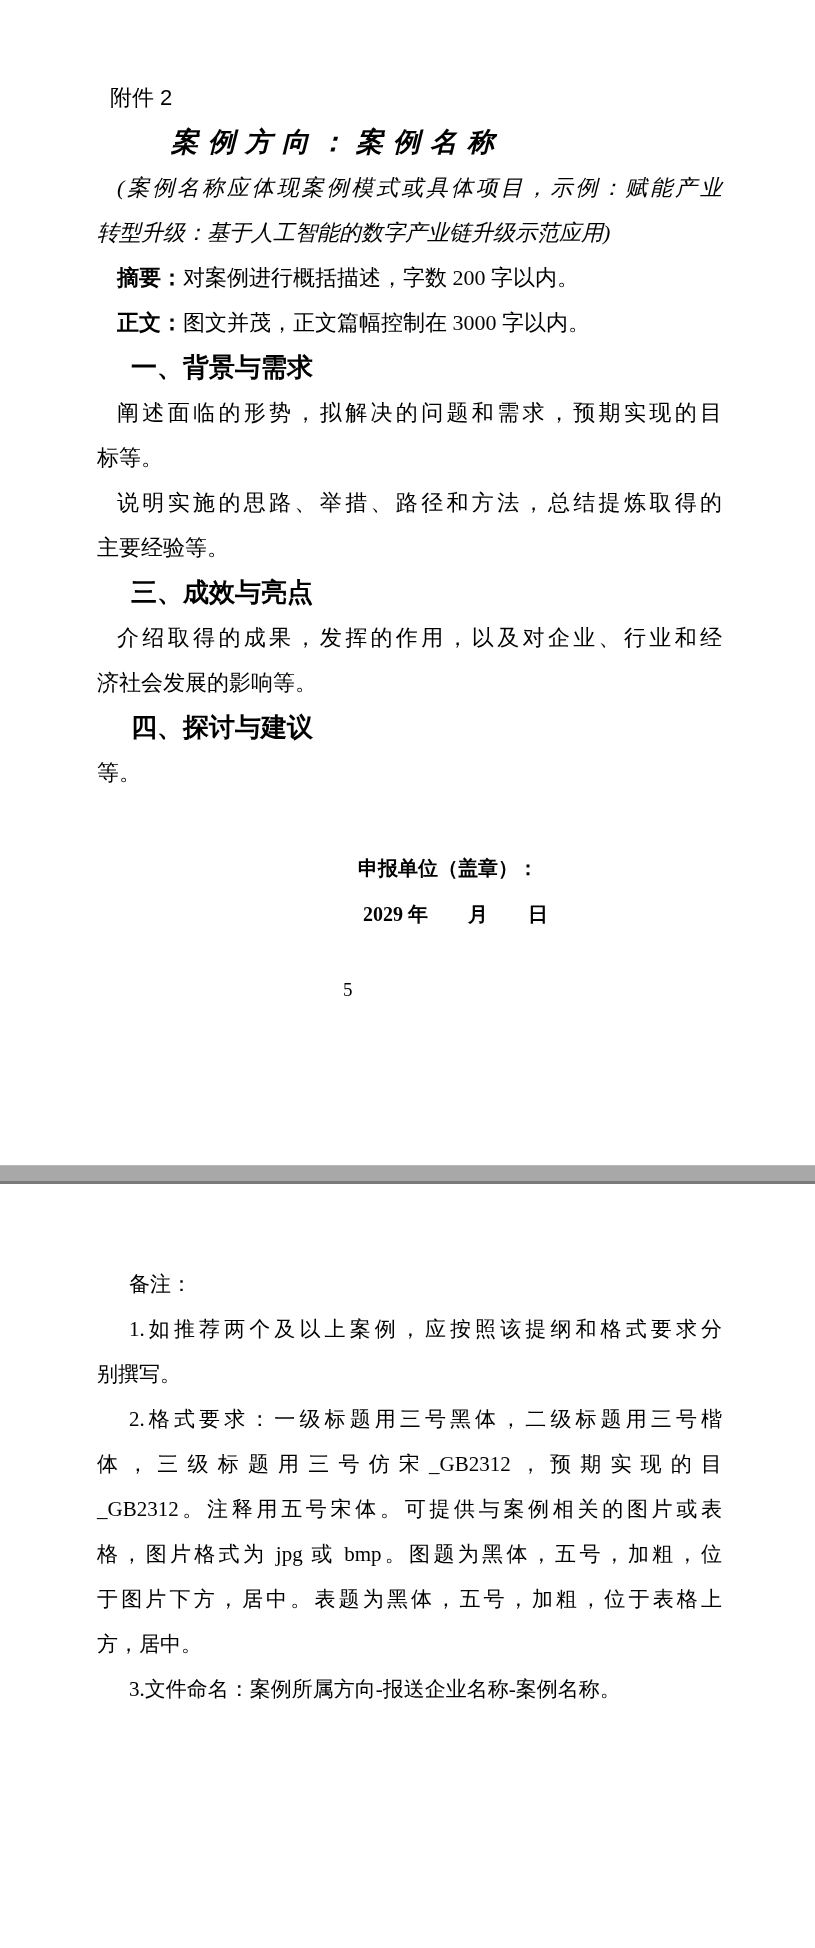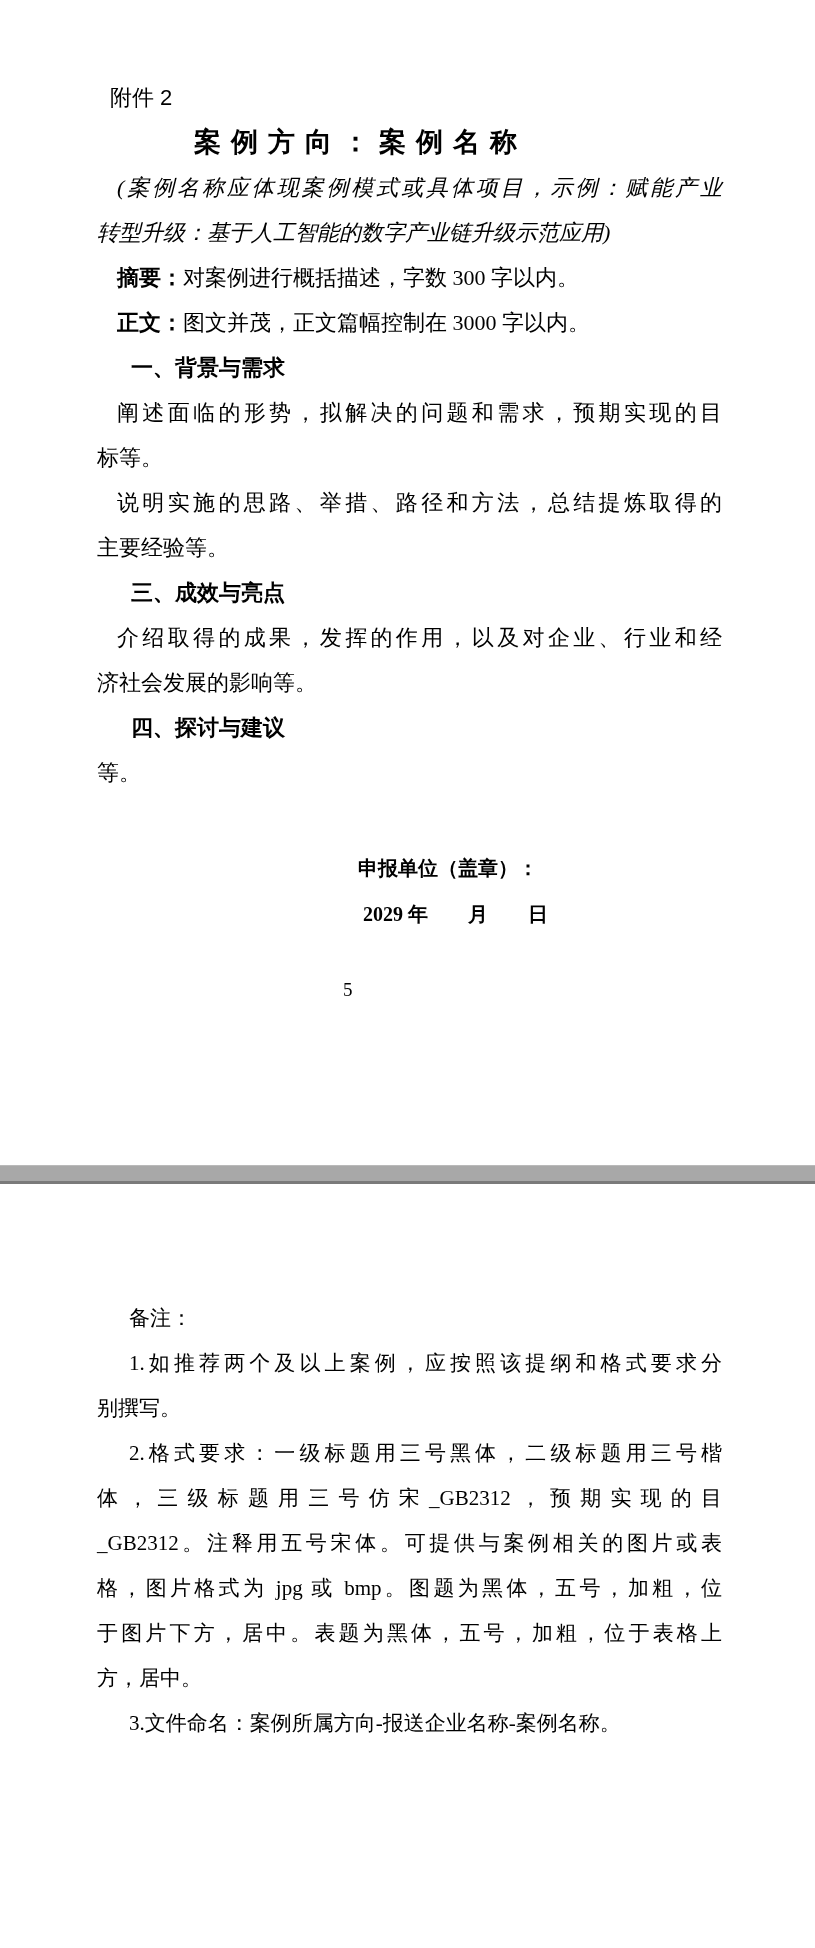--- a/index.html
+++ b/index.html
@@ -29,21 +29,21 @@
   }
   .page-gap {
     width: 815px;
     height: 19px;
     background: #a8a8a8;
     border-top: 1px solid #b9b9b9;
     border-bottom: 3px solid #7a7a7a;
   }
   .page-2 {
     height: 764px;
-    padding-top: 112px;
+    padding-top: 78px;
   }
   .line {
     font-size: 22px;
     line-height: 45px;
     white-space: nowrap;
   }
   .fill {
     white-space: normal;
     text-align: justify;
     text-align-last: justify;
@@ -54,36 +54,37 @@
     font-size: 22px;
     line-height: 45px;
     margin-left: 13px;
   }
   .doc-title {
     font-family: "Liberation Sans", "DejaVu Sans", sans-serif;
     font-weight: bold;
     font-size: 27px;
     line-height: 45px;
     letter-spacing: 10px;
-    margin-left: 97px;
+    margin-left: 74px;
     white-space: nowrap;
+    font-style: italic;
   }
   .italic-note {
     font-style: italic;
     font-size: 22px;
     line-height: 45px;
   }
   .inline-label {
     font-family: "Liberation Sans", "DejaVu Sans", sans-serif;
     font-weight: bold;
   }
   .section-heading {
     font-family: "Liberation Sans", "DejaVu Sans", sans-serif;
     font-weight: bold;
-    font-size: 22px;
+    font-size: 26px;
     line-height: 45px;
     margin-left: 34px;
     white-space: nowrap;
   }
   .signature-block {
     margin-top: 50px;
     margin-left: 261px;
     font-weight: bold;
   }
   .signature-line {
@@ -114,21 +115,21 @@
   <div class="page page-1">
 
     <div class="attachment">附件 2</div>
 
     <div class="doc-title">案例方向：案例名称</div>
 
     <div class="italic-note fill indent">(案例名称应体现案例模式或具体项目，示例：赋能产业</div>
     <div class="italic-note">转型升级：基于人工智能的数字产业链升级示范应用)</div>
 
     <div class="line indent">
-      <span class="inline-label">摘要：</span><span>对案例进行概括描述，字数 300 字以内。</span>
+      <span class="inline-label">摘要：</span><span>对案例进行概括描述，字数 200 字以内。</span>
     </div>
 
     <div class="line indent">
       <span class="inline-label">正文：</span><span>图文并茂，正文篇幅控制在 3000 字以内。</span>
     </div>
 
     <div class="section-heading">一、背景与需求</div>
     <div class="line fill indent">阐述面临的形势，拟解决的问题和需求，预期实现的目</div>
     <div class="line">标等。</div>
 

